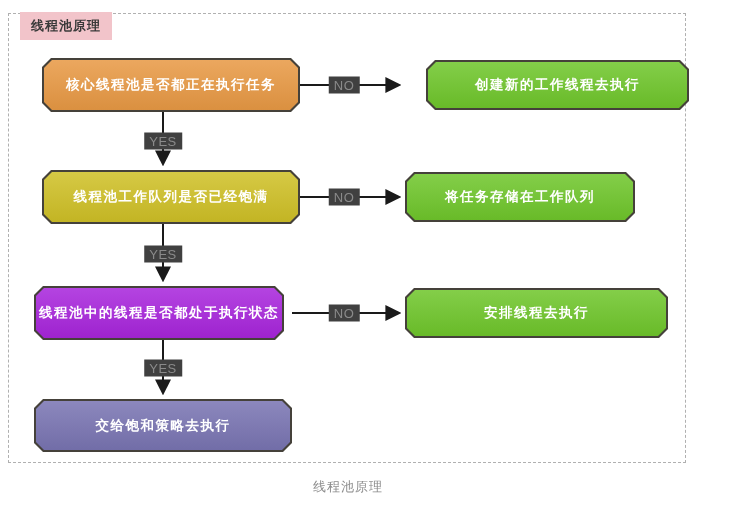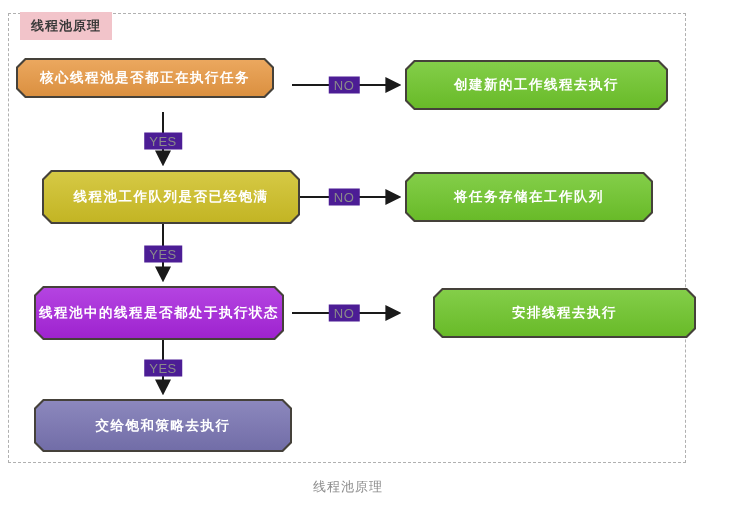--- a/index.html
+++ b/index.html
@@ -53,33 +53,33 @@
     letter-spacing:1.5px;
     text-align:center;
     background-image:linear-gradient(rgba(255,255,255,.14),rgba(0,0,0,.06));
   }
   .c-orange .box-inner{background-color:#e89944;}
   .c-yellow .box-inner{background-color:#cfc026;}
   .c-magenta .box-inner{background-color:#a825dc;}
   .c-slate  .box-inner{background-color:#7974b2;}
   .c-green  .box-inner{background-color:#6fc62b;}
 
-  .b-q1{left:16px;top:58px;width:258px;height:40px;font-family:Liberation Serif, serif;}
+  .b-q1{left:42px;top:58px;width:258px;height:54px;font-family:Liberation Serif, serif;}
   .b-q2{left:42px;top:170px;width:258px;height:54px;}
   .b-q3{left:34px;top:286px;width:250px;height:54px;}
   .b-q4{left:34px;top:399px;width:258px;height:53px;}
-  .b-g1{left:405px;top:60px;width:263px;height:50px;}
-  .b-g2{left:405px;top:172px;width:248px;height:50px;}
-  .b-g3{left:405px;top:288px;width:263px;height:50px;margin-left:28px;}
+  .b-g1{left:426px;top:60px;width:263px;height:50px;}
+  .b-g2{left:405px;top:172px;width:230px;height:50px;}
+  .b-g3{left:405px;top:288px;width:263px;height:50px;}
 
   
   .edge-label{
     position:absolute;
     transform:translate(-50%,-50%);
-    background:#4c1d95;
+    background:#404040;
     color:#8a8a8a;
     font-size:13px;
     padding:1px 5px;
     z-index:2;
     letter-spacing:.5px;
   }
   .no1{left:344px;top:85px;}
   .no2{left:344px;top:197px;}
   .no3{left:344px;top:313px;}
   .yes1{left:163px;top:141px;}

